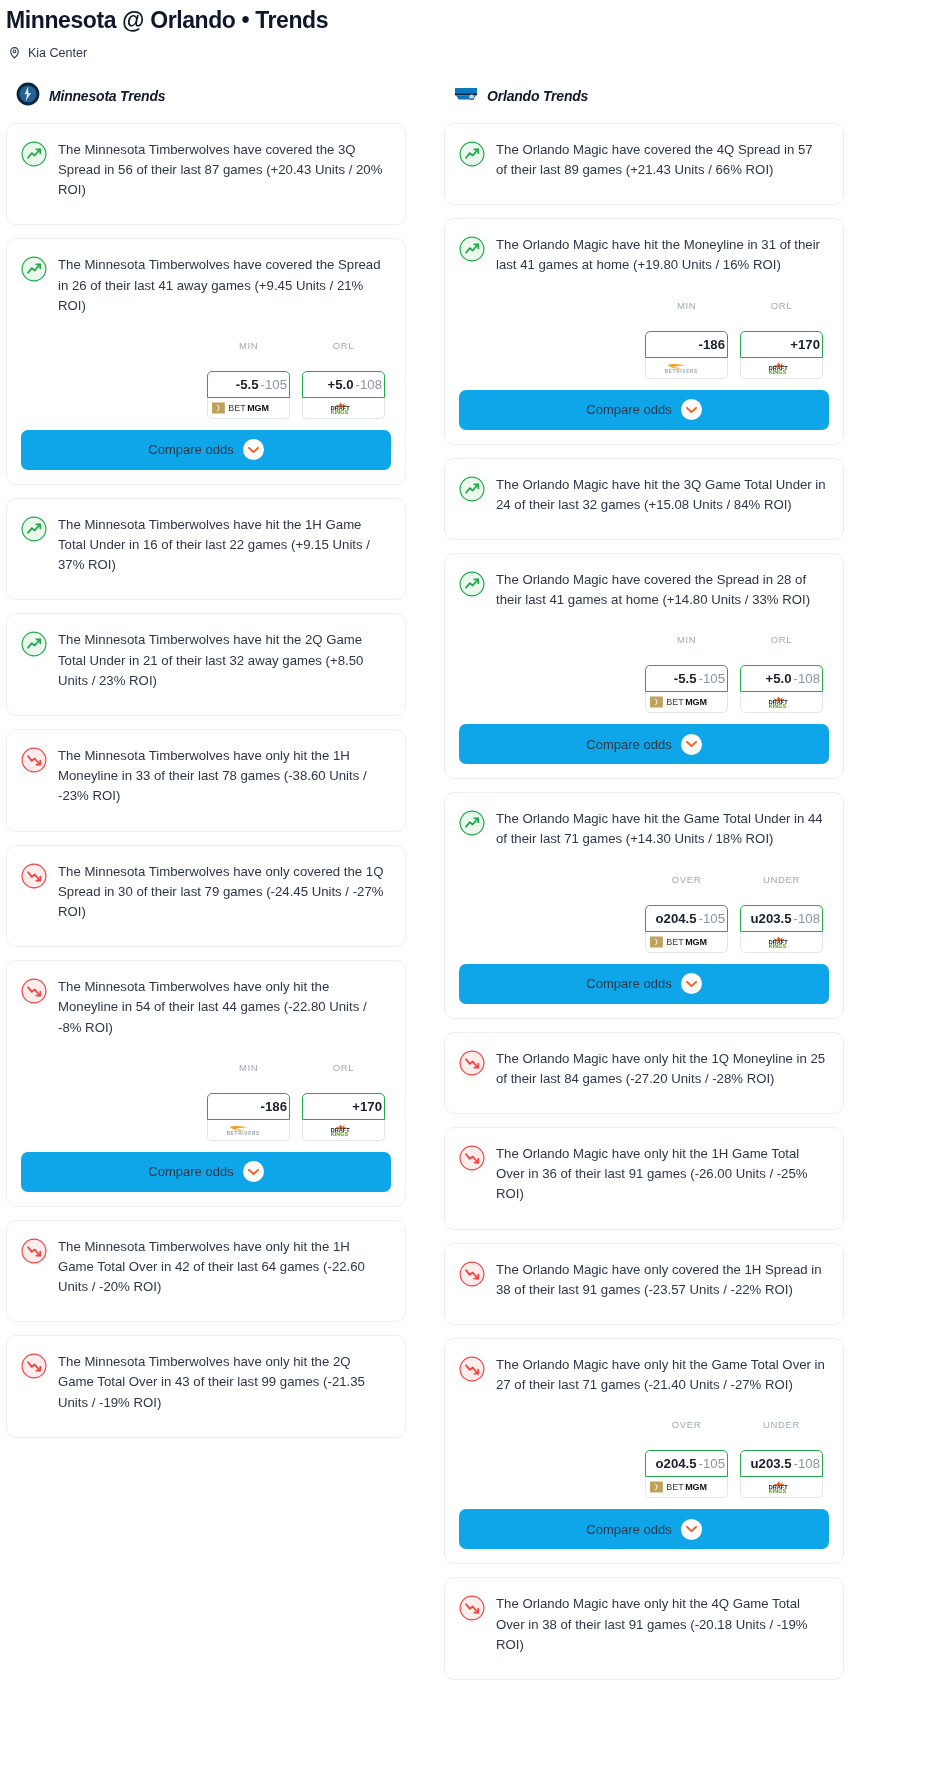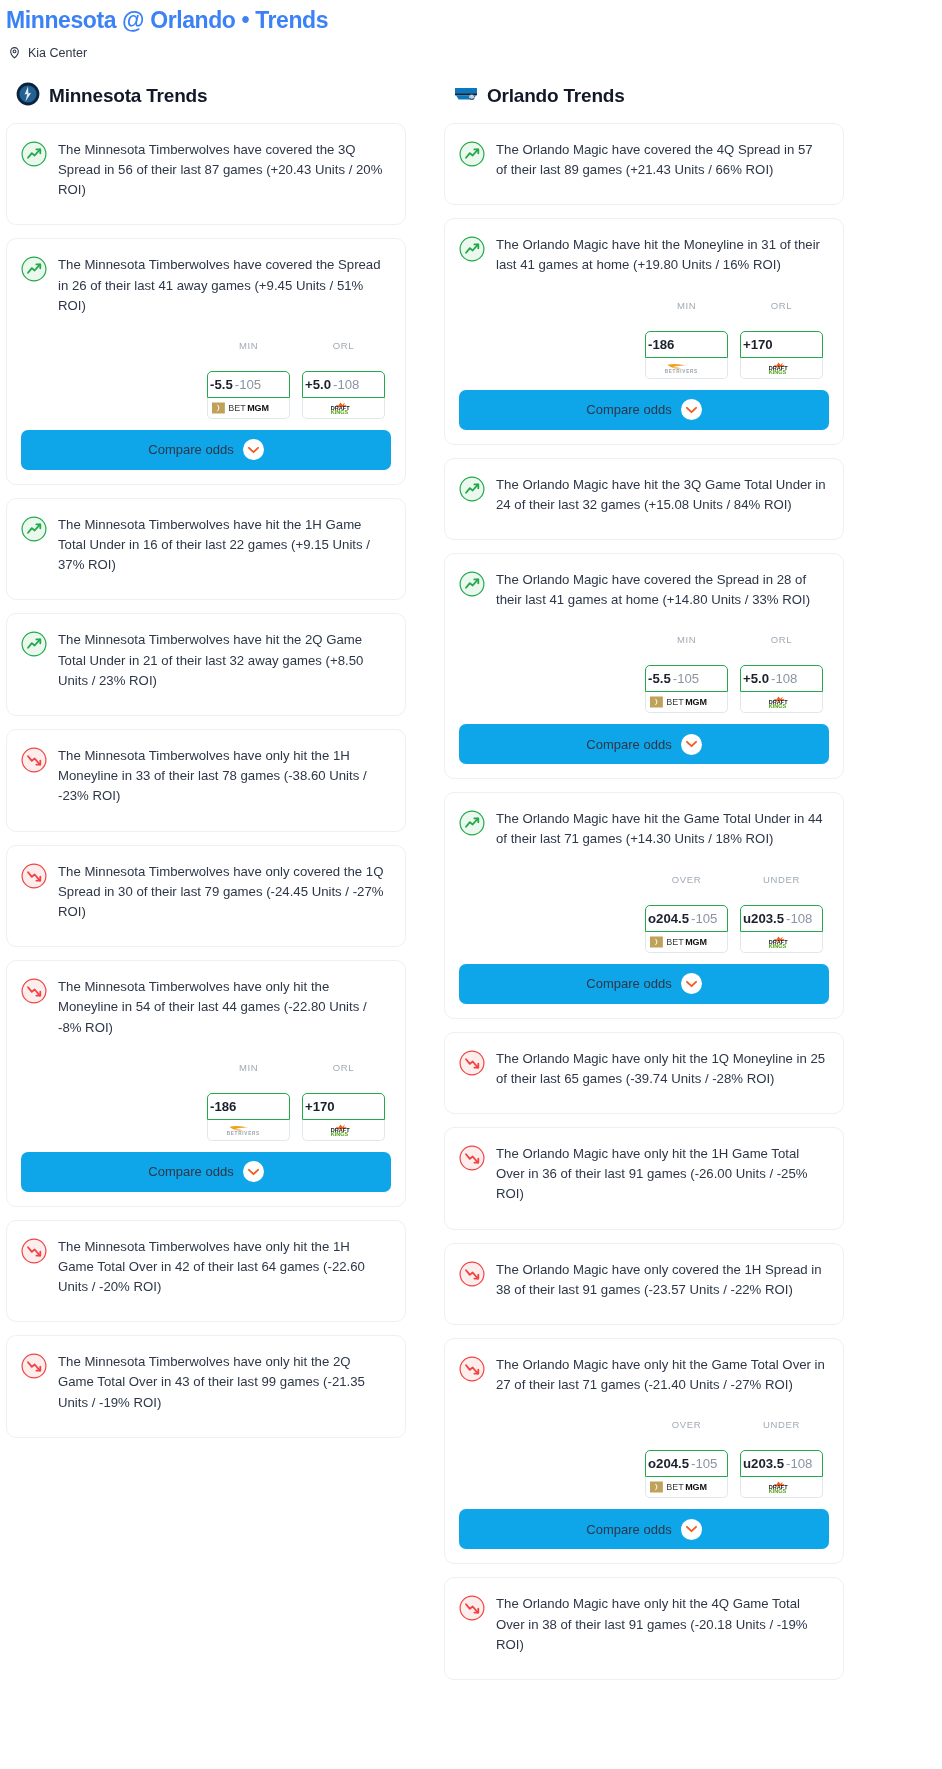--- a/index.html
+++ b/index.html
@@ -8,21 +8,21 @@
     background: #ffffff;
     font-family: "Liberation Sans", sans-serif;
     color: #1a202c;
   }
   body { padding: 0 0 10px 0; }
 
   .page-title {
     font-size: 23px;
     font-weight: bold;
     letter-spacing: -0.4px;
-    color: #3b82f6;
+    color: #0f172a;
     padding: 6px 12px 0 6px;
     line-height: 1.25;
   }
   .venue-row {
     display: flex;
     align-items: flex-end;
     gap: 7px;
     padding: 10px 0 0 8px;
     font-size: 12.5px;
     color: #2d3748;
@@ -38,24 +38,25 @@
   .col { width: 400px; flex: 0 0 400px; }
 
   .col-header {
     display: flex;
     align-items: center;
     gap: 9px;
     padding: 0 0 13px 10px;
   }
   .team-logo { width: 24px; height: 24px; flex: 0 0 auto; }
   .col-header-title {
-    font-size: 19px;
+    font-size: 14px;
     font-weight: bold;
     color: #111827;
     letter-spacing: -0.2px;
+    font-style: italic;
   }
 
   .trend-card {
     border: 1px solid #edf0f3;
     border-radius: 10px;
     background: #ffffff;
     margin-bottom: 13px;
     overflow: hidden;
   }
   .trend-body {
@@ -81,21 +82,21 @@
     text-align: center;
     font-size: 9.5px;
     letter-spacing: 0.6px;
     color: #a0aab4;
     padding-bottom: 20px;
   }
   .odds-price {
     border: 1px solid #22a94a;
     border-radius: 5px 5px 0 0;
     background: #fff;
-    text-align: left;
+    text-align: right;
     padding: 5px 2px 5px 2px;
     font-size: 13.2px;
     white-space: nowrap;
   }
   .odds-price .main { font-weight: bold; color: #1a202c; }
   .odds-price .juice { color: #8a95a1; margin-left: 2px; }
   .odds-book {
     border: 1px solid #e2e7ec;
     border-top: none;
     border-radius: 0 0 5px 5px;
@@ -163,21 +164,21 @@
             <span class="trend-text">The Minnesota Timberwolves have covered the 3Q Spread in 56 of their last 87 games (+20.43 Units / 20% ROI)</span>
           </div>
         </div>
         <div class="trend-card">
           <div class="trend-body">
             <span><svg class="trend-icon" viewBox="0 0 24 24">
                 <circle cx="12" cy="12" r="11" fill="#eaf8ee" stroke="#22a94a" stroke-width="1.1"></circle>
                 <path d="M6.5 15.5 L10 11.2 L12.6 13.4 L17.5 7.8" fill="none" stroke="#22a94a" stroke-width="1.7" stroke-linecap="round" stroke-linejoin="round"></path>
                 <path d="M14.2 7.8 H17.8 V11.3" fill="none" stroke="#22a94a" stroke-width="1.7" stroke-linecap="round" stroke-linejoin="round"></path>
               </svg></span>
-            <span class="trend-text">The Minnesota Timberwolves have covered the Spread in 26 of their last 41 away games (+9.45 Units / 51% ROI)</span>
+            <span class="trend-text">The Minnesota Timberwolves have covered the Spread in 26 of their last 41 away games (+9.45 Units / 21% ROI)</span>
           </div>
           <div class="odds-area">
             <div class="odds-col">
               <div class="odds-label">MIN</div>
               <div class="odds-price"><span class="main">-5.5</span><span class="juice">-105</span></div>
               <div class="odds-book">
                 <svg class="book-logo" viewBox="0 0 86 14">
                   <rect x="0" y="0.6" width="15" height="12.8" fill="#bfa15a"></rect>
                   <path d="M5.2 3 q3.4 0.6 3.4 4 t-3.4 4 q2 -2.2 2 -4 t-2 -4z" fill="#f2ead6"></path>
                   <text x="19" y="11" font-family="Liberation Sans, sans-serif" font-size="10.5" fill="#3b3b3b">BET</text>
@@ -466,21 +467,21 @@
             </span>
           </div>
         </div>
         <div class="trend-card">
           <div class="trend-body">
             <span><svg class="trend-icon" viewBox="0 0 24 24">
                 <circle cx="12" cy="12" r="11" fill="#fdeded" stroke="#ef4444" stroke-width="1.1"></circle>
                 <path d="M6.5 8.5 L10 12.8 L12.6 10.6 L17.5 16.2" fill="none" stroke="#ef4444" stroke-width="1.7" stroke-linecap="round" stroke-linejoin="round"></path>
                 <path d="M14.2 16.2 H17.8 V12.7" fill="none" stroke="#ef4444" stroke-width="1.7" stroke-linecap="round" stroke-linejoin="round"></path>
               </svg></span>
-            <span class="trend-text">The Orlando Magic have only hit the 1Q Moneyline in 25 of their last 65 games (-39.74 Units / -28% ROI)</span>
+            <span class="trend-text">The Orlando Magic have only hit the 1Q Moneyline in 25 of their last 84 games (-27.20 Units / -28% ROI)</span>
           </div>
         </div>
         <div class="trend-card">
           <div class="trend-body">
             <span><svg class="trend-icon" viewBox="0 0 24 24">
                 <circle cx="12" cy="12" r="11" fill="#fdeded" stroke="#ef4444" stroke-width="1.1"></circle>
                 <path d="M6.5 8.5 L10 12.8 L12.6 10.6 L17.5 16.2" fill="none" stroke="#ef4444" stroke-width="1.7" stroke-linecap="round" stroke-linejoin="round"></path>
                 <path d="M14.2 16.2 H17.8 V12.7" fill="none" stroke="#ef4444" stroke-width="1.7" stroke-linecap="round" stroke-linejoin="round"></path>
               </svg></span>
             <span class="trend-text">The Orlando Magic have only hit the 1H Game Total Over in 36 of their last 91 games (-26.00 Units / -25% ROI)</span>

